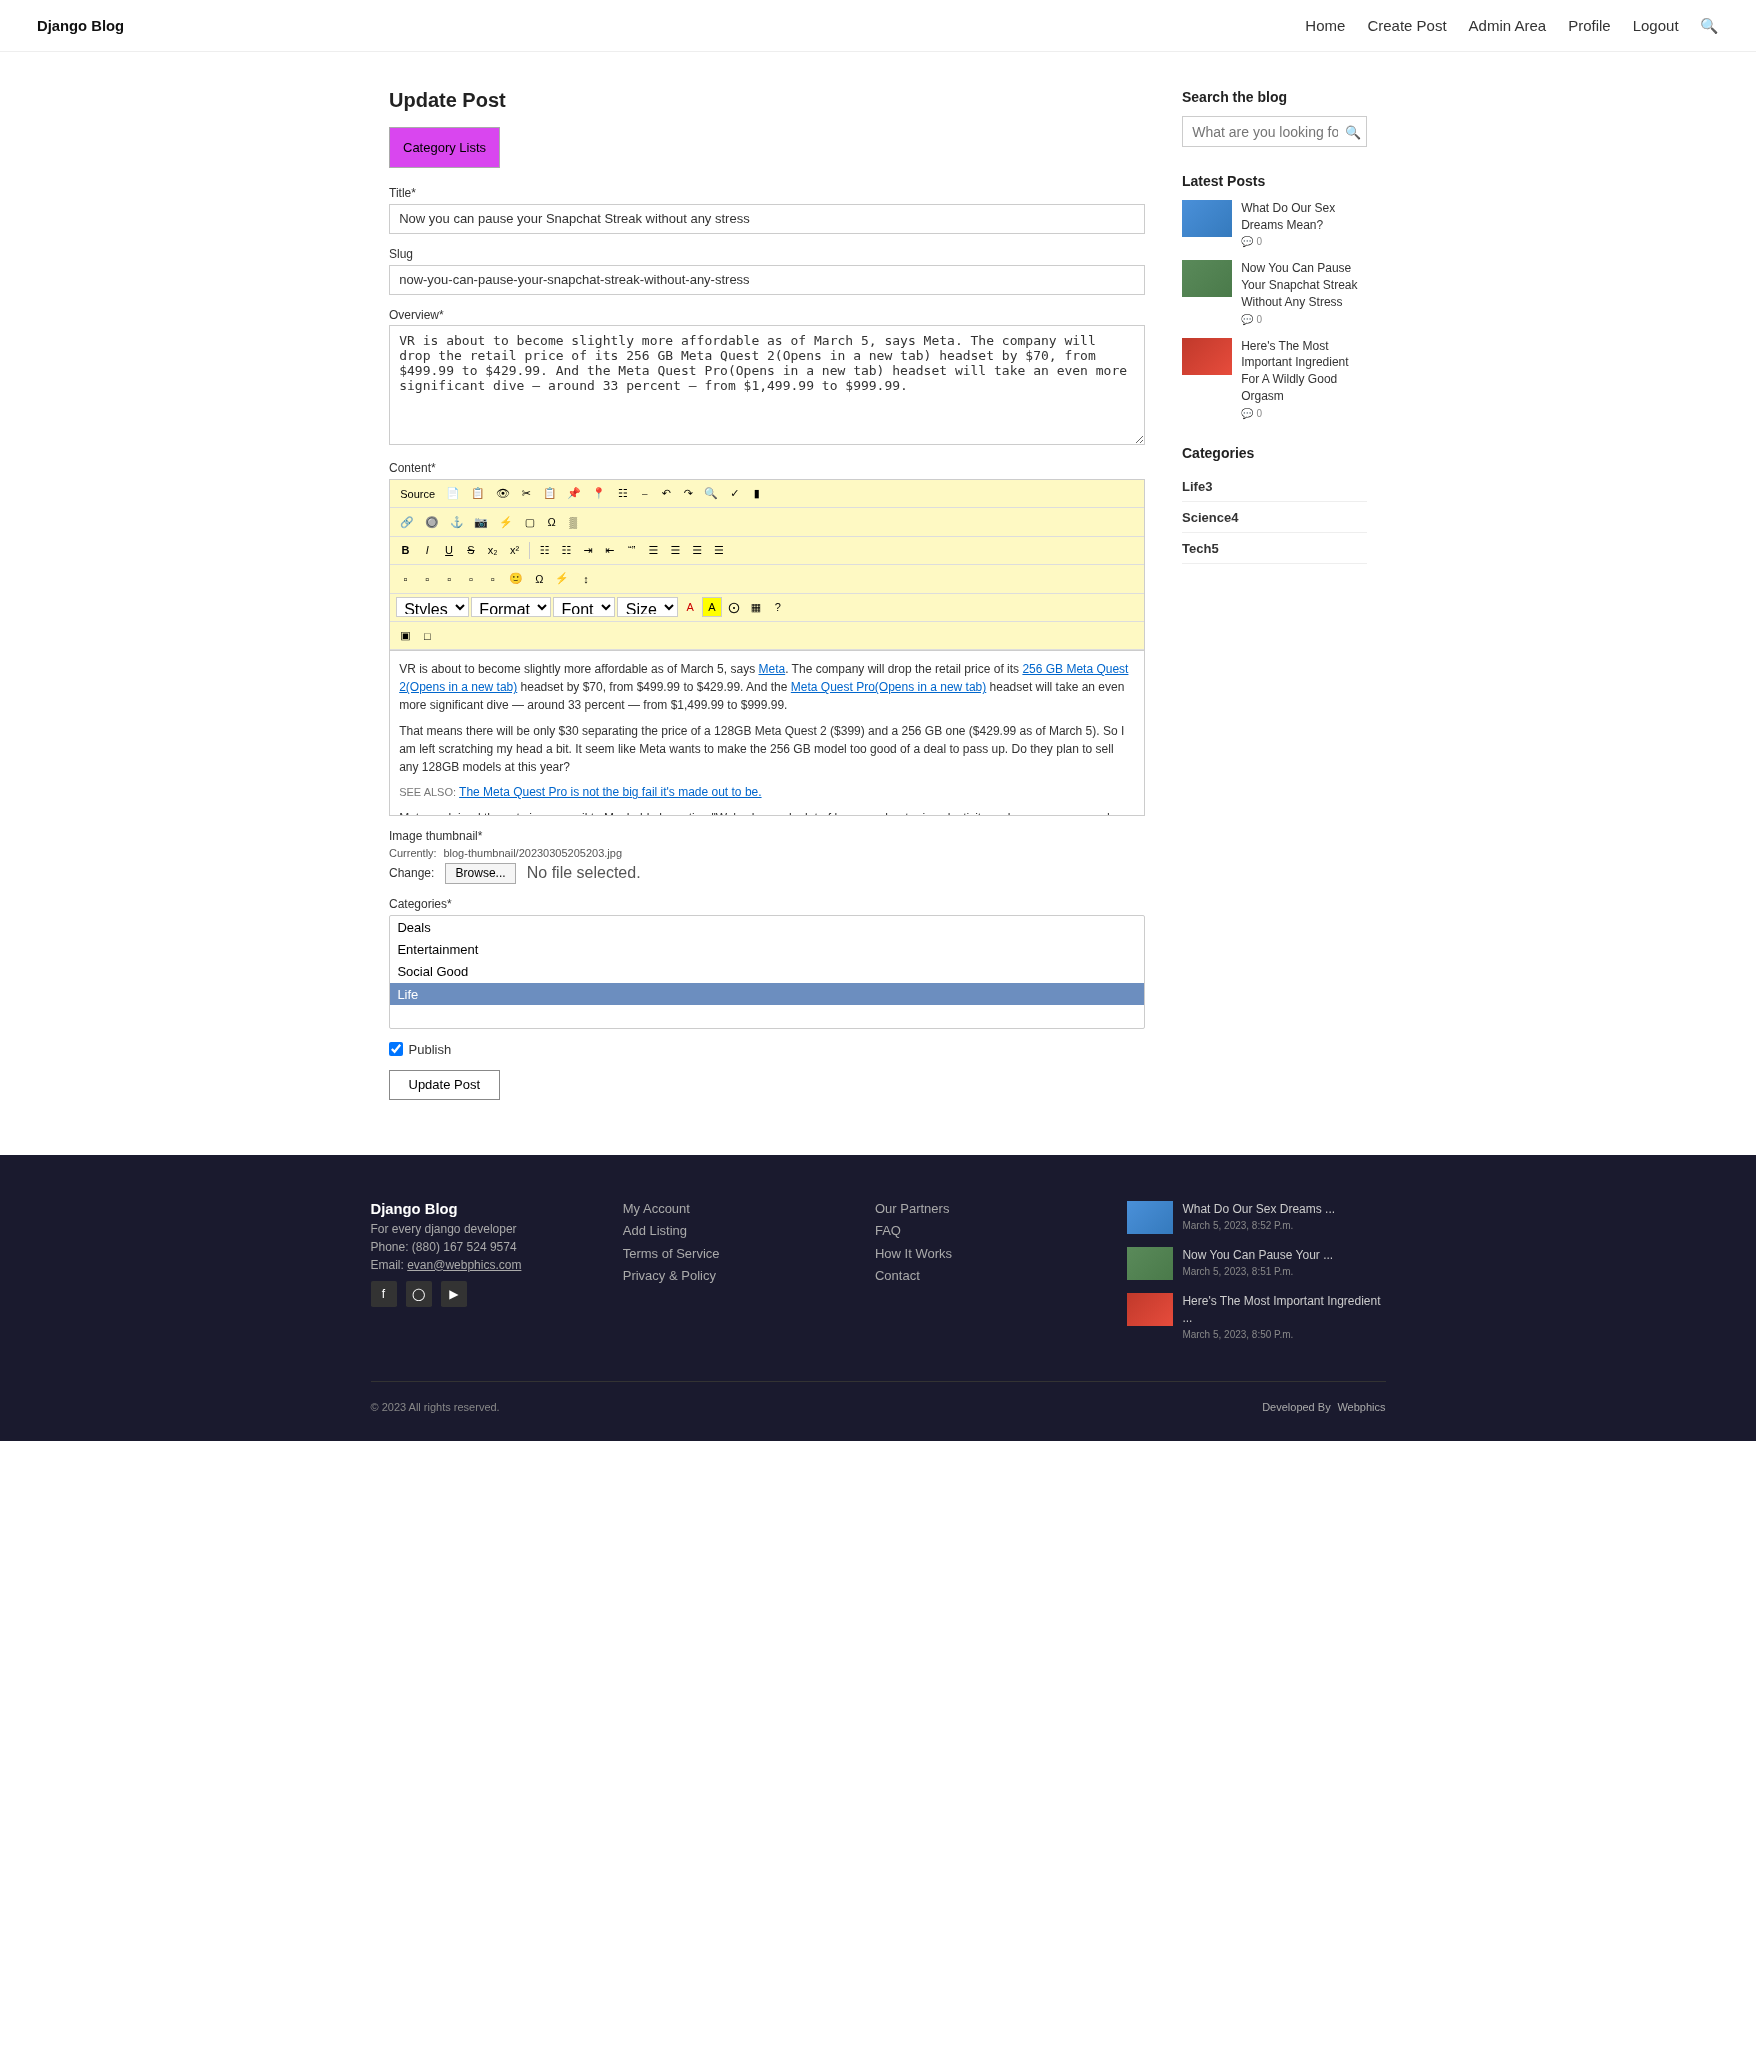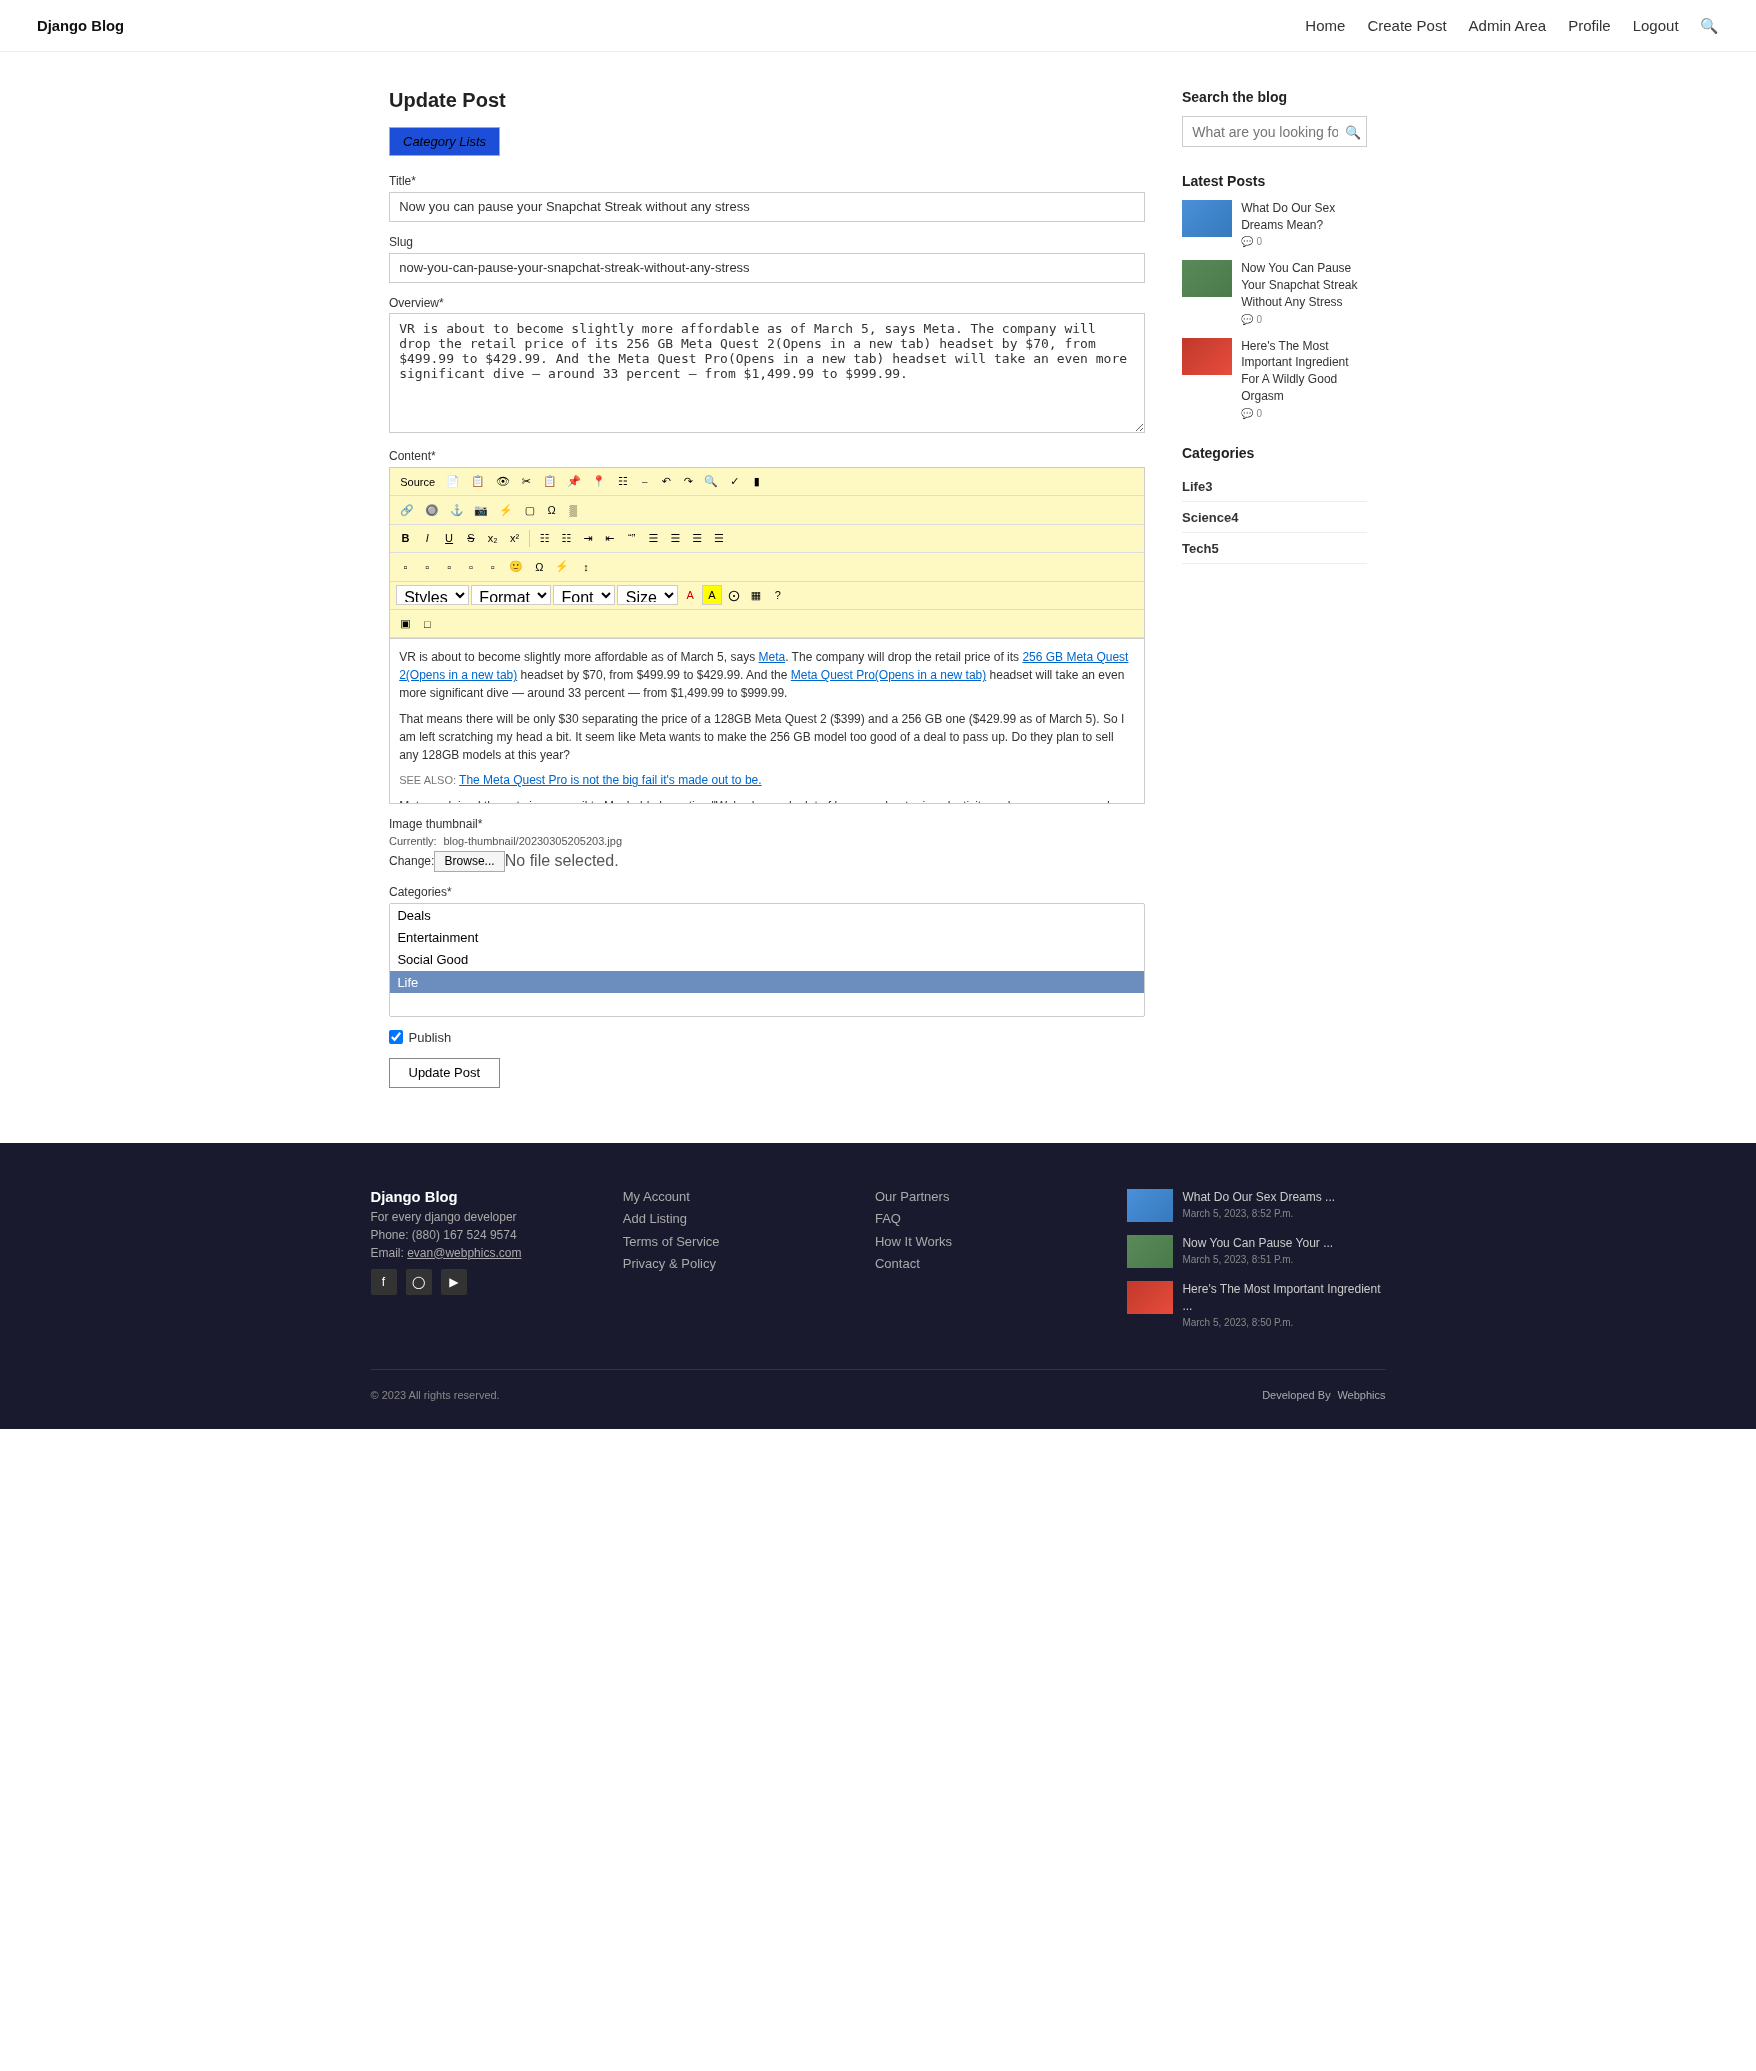--- a/index.html
+++ b/index.html
@@ -12,41 +12,41 @@
     .header-nav a { text-decoration: none; color: #333; font-size: 15px; }
     .search-icon-btn { background: none; border: none; cursor: pointer; font-size: 14.8px; }
 
     
     .main-wrapper { max-width: 1015px; margin: 37px auto; padding: 0 18.5px; display: flex; gap: 37px; }
     .main-content { flex: 1; min-width: 0; }
     .sidebar { width: 185px; flex-shrink: 0; }
 
     
     .page-title { font-size: 20px; font-weight: bold; margin-bottom: 14.8px; color: #222; }
-    .category-lists-btn { border: 0.9px solid #aaa; background: #1d4ed8; padding: 6px 13px; font-size: 13px; cursor: pointer; margin-bottom: 18.5px; font-style: italic; }
+    .category-lists-btn { border: 0.9px solid #aaa; background: #d946ef; padding: 12px 13px; font-size: 13px; cursor: pointer; margin-bottom: 18.5px; }
 
     .form-group { margin-bottom: 13px; }
     .form-label { font-size: 12px; color: #333; margin-bottom: 3.7px; display: block; }
     .form-input { width: 100%; border: 0.9px solid #ccc; padding: 6.5px 9.2px; font-size: 13px; color: #333; }
     .form-textarea { width: 100%; border: 0.9px solid #ccc; padding: 6.5px 9.2px; font-size: 13px; color: #333; resize: vertical; min-height: 120px; }
 
     
     .editor-toolbar { border: 0.9px solid #ccc; border-bottom: none; background: #fef9c3; }
     .toolbar-row { display: flex; flex-wrap: wrap; padding: 3.7px 5.5px; gap: 1.8px; border-bottom: 0.9px solid #ddd; align-items: center; }
     .toolbar-btn { background: none; border: 0.9px solid transparent; cursor: pointer; padding: 1.8px 3.7px; font-size: 11px; min-width: 20px; height: 20px; display: flex; align-items: center; justify-content: center; }
     .toolbar-select { font-size: 16px; padding: 1.8px 3.7px; border: 0.9px solid #ccc; height: 20px; background: #fff; }
     .editor-body { border: 0.9px solid #ccc; min-height: 148px; padding: 9.2px; font-size: 12px; background: #fff; overflow-y: auto; max-height: 166px; }
     .editor-body p { margin-bottom: 7.4px; line-height: 1.5; }
     .editor-link { color: #0066cc; text-decoration: underline; }
     .editor-see-also { color: #777; font-size: 11px; }
 
     
     .image-thumbnail-section { margin-bottom: 13px; }
     .currently-label { font-size: 11px; color: #555; margin-bottom: 1.8px; }
-    .change-row { display: flex; align-items: center; gap: 0; margin-top: 3.7px; }
+    .change-row { display: flex; align-items: center; gap: 11px; margin-top: 3.7px; }
     .browse-btn { border: 0.9px solid #aaa; background: #f5f5f5; padding: 2.8px 9.2px; font-size: 12px; cursor: pointer; }
     .no-file { font-size: 16px; color: #555; }
 
     
     .categories-select { width: 100%; border: 0.9px solid #ccc; min-height: 83px; font-size: 13px; }
     .categories-select option { padding: 3.7px 7.4px; }
     .categories-select option:checked { background: #6c8ebf; color: #fff; }
 
     
     .publish-row { display: flex; align-items: center; gap: 5.5px; margin: 9.2px 0 13px; }

